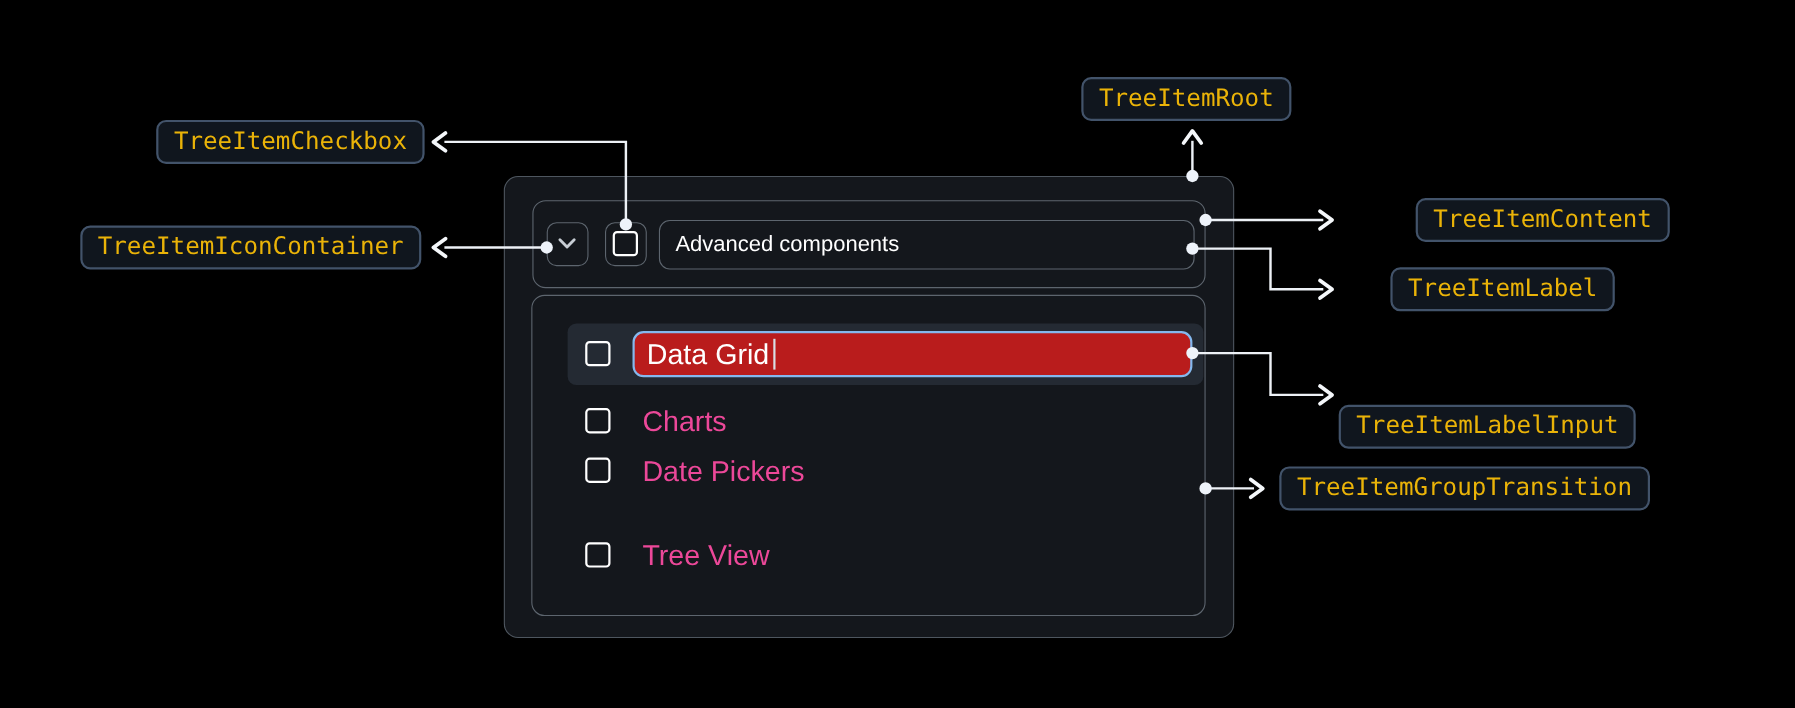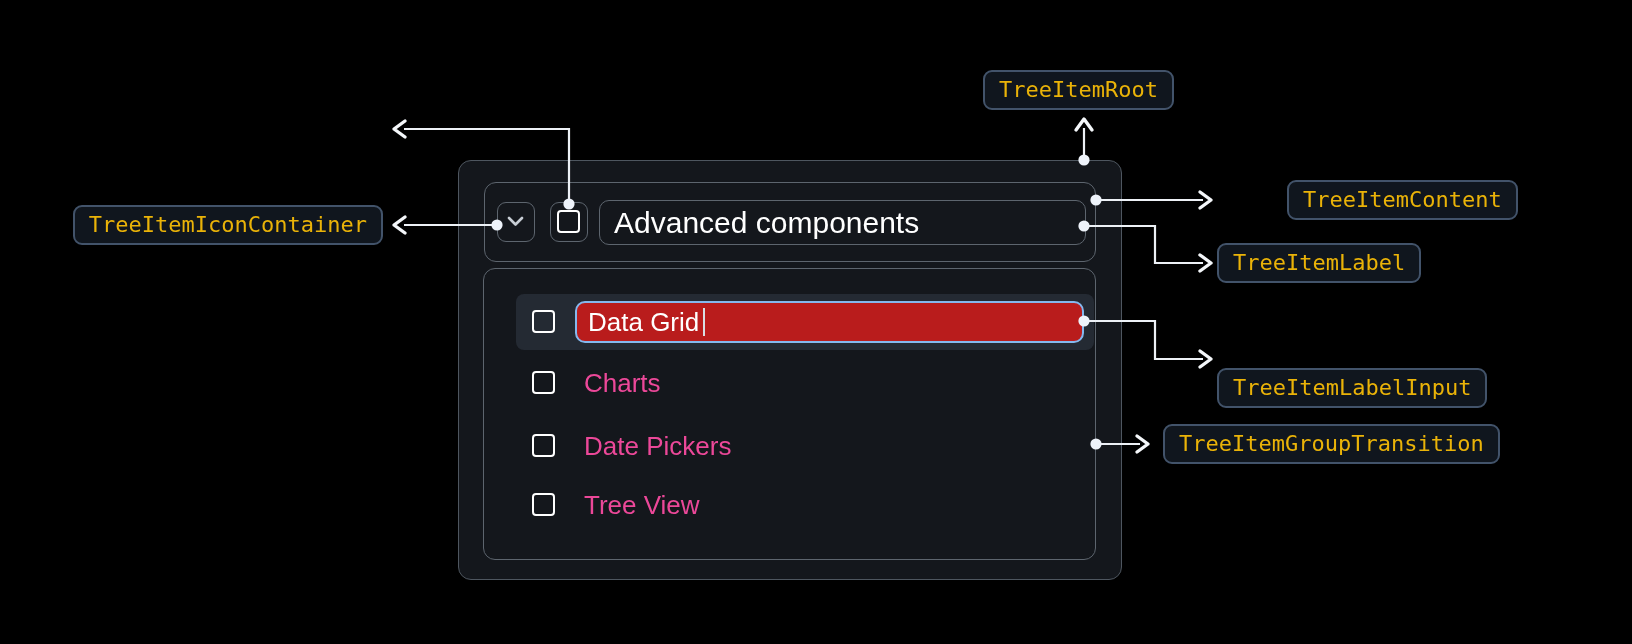--- a/index.html
+++ b/index.html
@@ -33,28 +33,28 @@
   .checkbox-frame{left:65px;top:19px;}
   .cb{
     display:block;position:absolute;width:23px;height:23px;box-sizing:border-box;
     border:2.5px solid #ffffff;border-radius:4px;background:transparent;
   }
   .checkbox-frame .cb{left:6px;top:7px;}
   .labelbox{
     position:absolute;left:114px;top:17px;width:487px;height:45px;
     box-sizing:border-box;border:1.5px solid #5d656e;border-radius:10px;
     display:flex;align-items:center;padding-left:14px;
-    color:#ffffff;font-size:30px;
+    color:#ffffff;font-size:20px;
   }
   .group-box{
     position:absolute;left:24px;top:107px;width:613px;height:292px;
     box-sizing:border-box;border:1.5px solid #5d656e;border-radius:12px;
   }
   .row{position:absolute;left:0;width:100%;height:56px;}
-  .row-0{top:25px;} .row-1{top:86px;} .row-2{top:149px;} .row-3{top:208px;}
+  .row-0{top:25px;} .row-1{top:86px;} .row-2{top:131px;} .row-3{top:208px;}
   .row-highlight{
     position:absolute;left:32px;right:1px;top:0;height:56px;
     background:#242a33;border-radius:8px;
   }
   .row .cb{left:48px;top:16px;}
   .row-label{
     position:absolute;left:100px;top:0;height:56px;display:flex;align-items:center;
     color:#ec4899;font-size:26px;
   }
   .label-input{
@@ -73,24 +73,25 @@
   .connectors polyline{fill:none;stroke:#f4f7fa;stroke-width:3.4;
     stroke-linecap:round;stroke-linejoin:round;}
   .connectors circle{fill:#eef3fa;stroke:none;}
   .chev{stroke:#c8ced5;stroke-width:2.6;fill:none;stroke-linecap:round;stroke-linejoin:round;}
 </style>
 </head>
 <body>
 
 <div class="stage">
 
+  <div class="badge" style="right:1246px;top:109px;">TreeItemCheckbox</div>
   <div class="badge" style="right:1249px;top:205px;">TreeItemIconContainer</div>
   <div class="badge" style="left:983px;top:70px;">TreeItemRoot</div>
   <div class="badge" style="left:1287px;top:180px;">TreeItemContent</div>
-  <div class="badge" style="left:1217px;top:243px;">TreeItemLabel</div>
+  <div class="badge" style="left:1264px;top:243px;">TreeItemLabel</div>
   <div class="badge" style="left:1217px;top:339px;margin-top:29px;">TreeItemLabelInput</div>
   <div class="badge" style="left:1163px;top:424px;">TreeItemGroupTransition</div>
 
   <div class="root-box">
 
     <div class="content-box">
       <div class="icon-frame">
         <svg width="35" height="37" viewBox="0 0 35 37">
           <polyline class="chev" points="11,15 17.5,21.5 24,15"></polyline>
         </svg>

